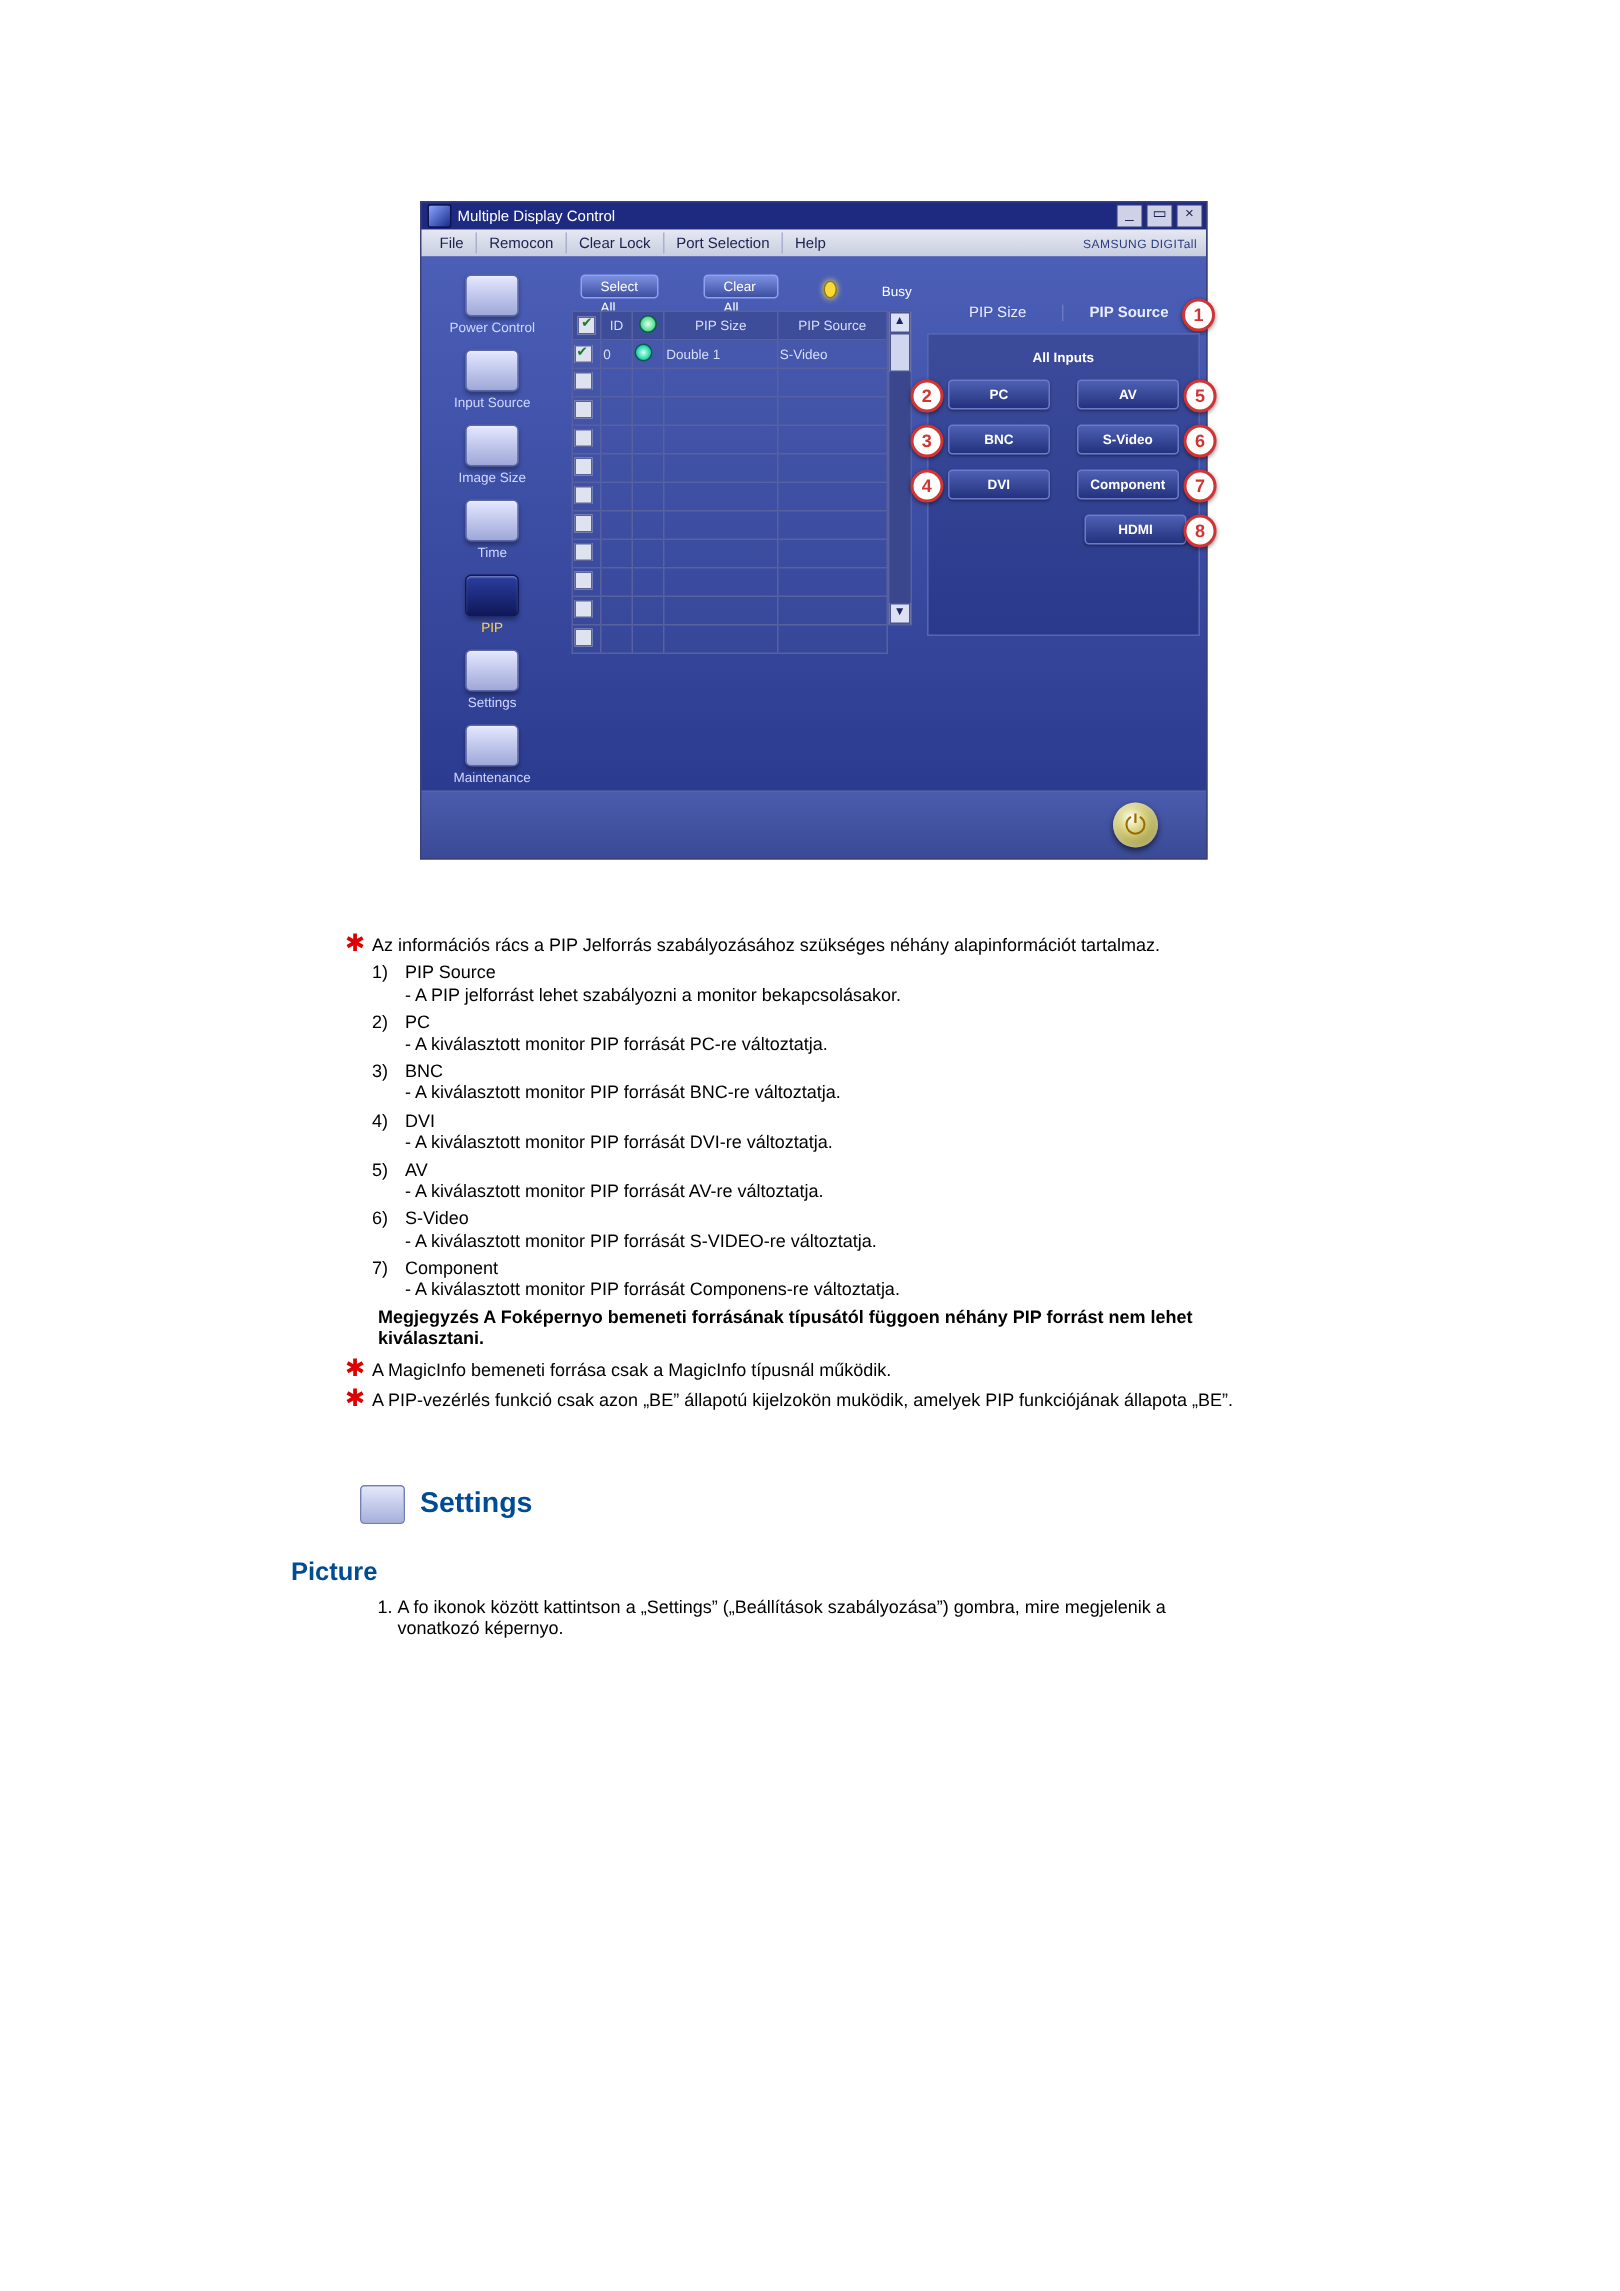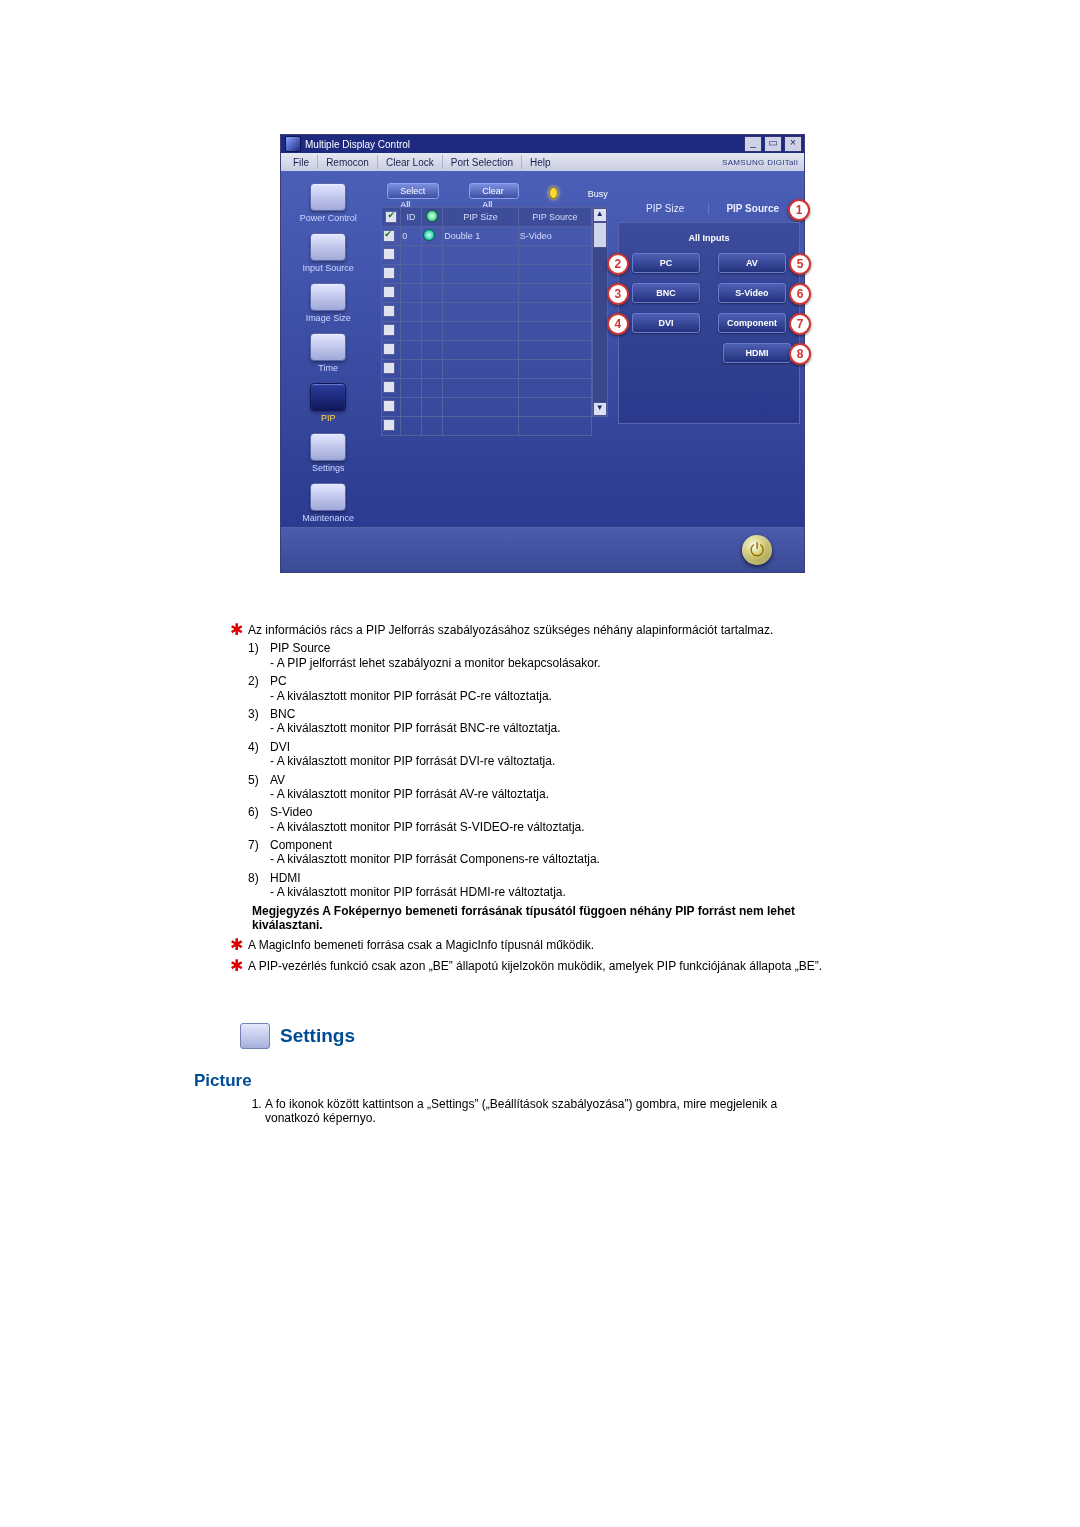--- a/index.html
+++ b/index.html
@@ -425,21 +425,20 @@
     </div>
 
     <ol class="nlist" id="doc-list">
         <li><span class="num">1)</span><span>PIP Source</span><span class="sub">- A PIP jelforrást lehet szabályozni a monitor bekapcsolásakor.</span></li>
         <li><span class="num">2)</span><span>PC</span><span class="sub">- A kiválasztott monitor PIP forrását PC-re változtatja.</span></li>
         <li><span class="num">3)</span><span>BNC</span><span class="sub">- A kiválasztott monitor PIP forrását BNC-re változtatja.</span></li>
         <li><span class="num">4)</span><span>DVI</span><span class="sub">- A kiválasztott monitor PIP forrását DVI-re változtatja.</span></li>
         <li><span class="num">5)</span><span>AV</span><span class="sub">- A kiválasztott monitor PIP forrását AV-re változtatja.</span></li>
         <li><span class="num">6)</span><span>S-Video</span><span class="sub">- A kiválasztott monitor PIP forrását S-VIDEO-re változtatja.</span></li>
         <li><span class="num">7)</span><span>Component</span><span class="sub">- A kiválasztott monitor PIP forrását Componens-re változtatja.</span></li>
-        <li><span class="num">8)</span><span>HDMI</span><span class="sub">- A kiválasztott monitor PIP forrását HDMI-re változtatja.</span></li>
       </ol>
 
     <div class="note">Megjegyzés A Foképernyo bemeneti forrásának típusától függoen néhány PIP forrást nem lehet kiválasztani.</div>
 
     <div class="star-row" style="margin-top:6px;">
       <span class="star">✱</span>
       <span class="bold">A MagicInfo bemeneti forrása csak a MagicInfo típusnál működik.</span>
     </div>
     <div class="star-row" style="margin-top:6px;">
       <span class="star">✱</span>

